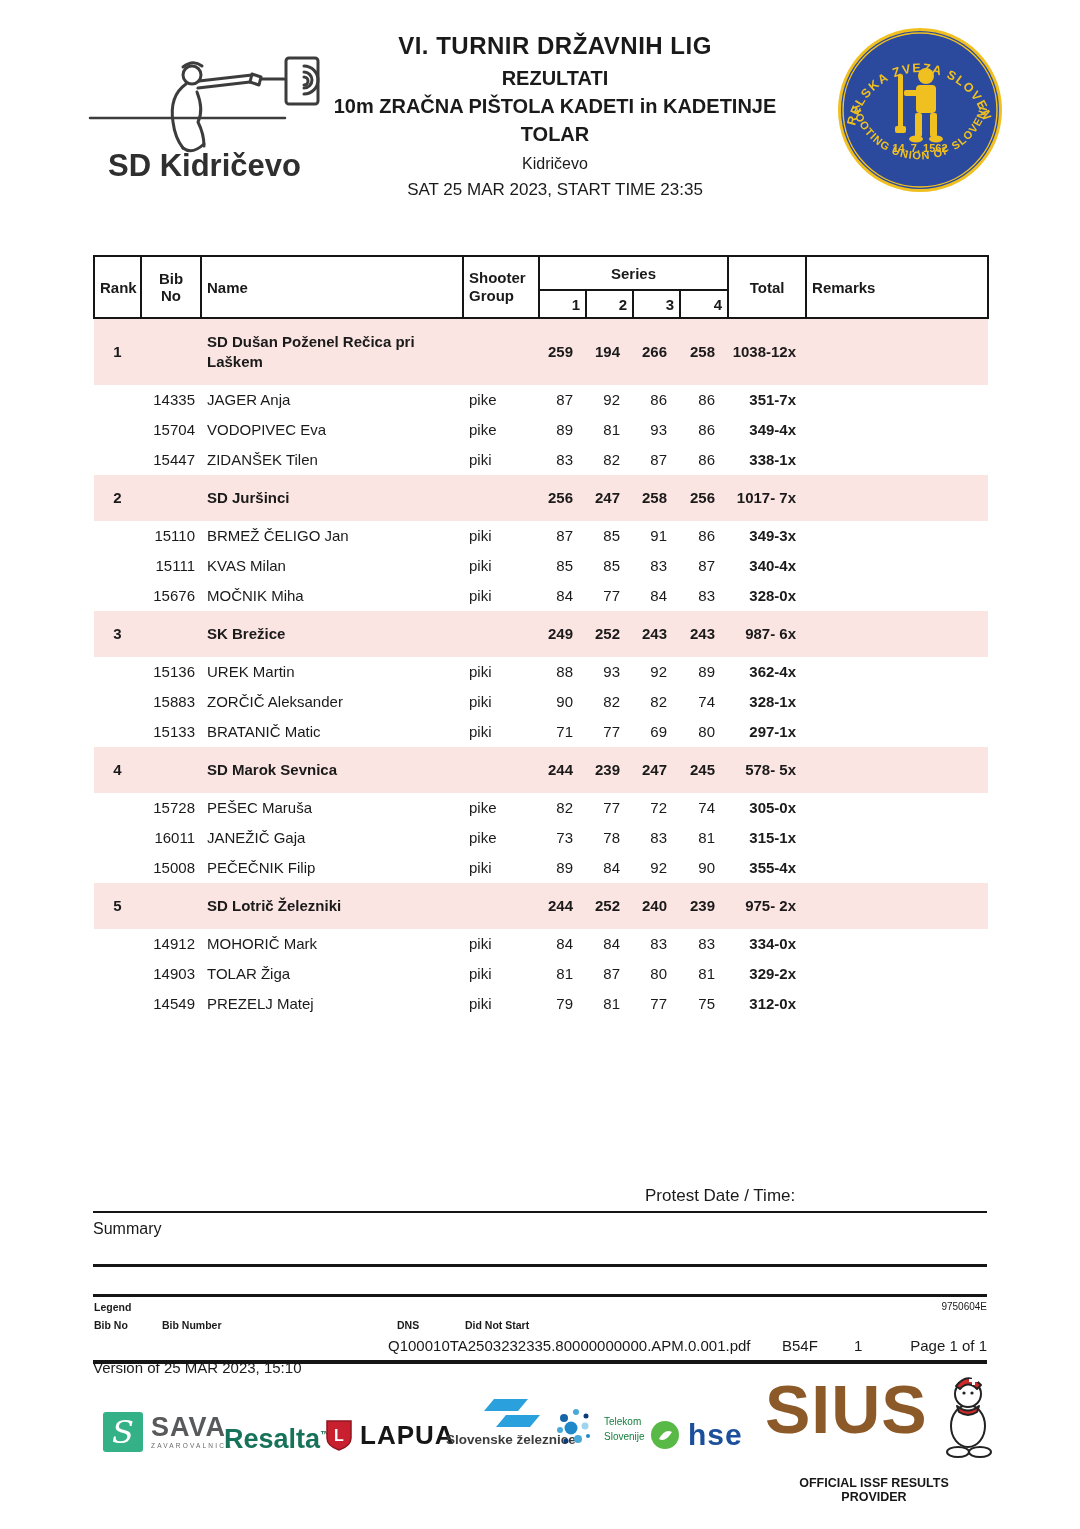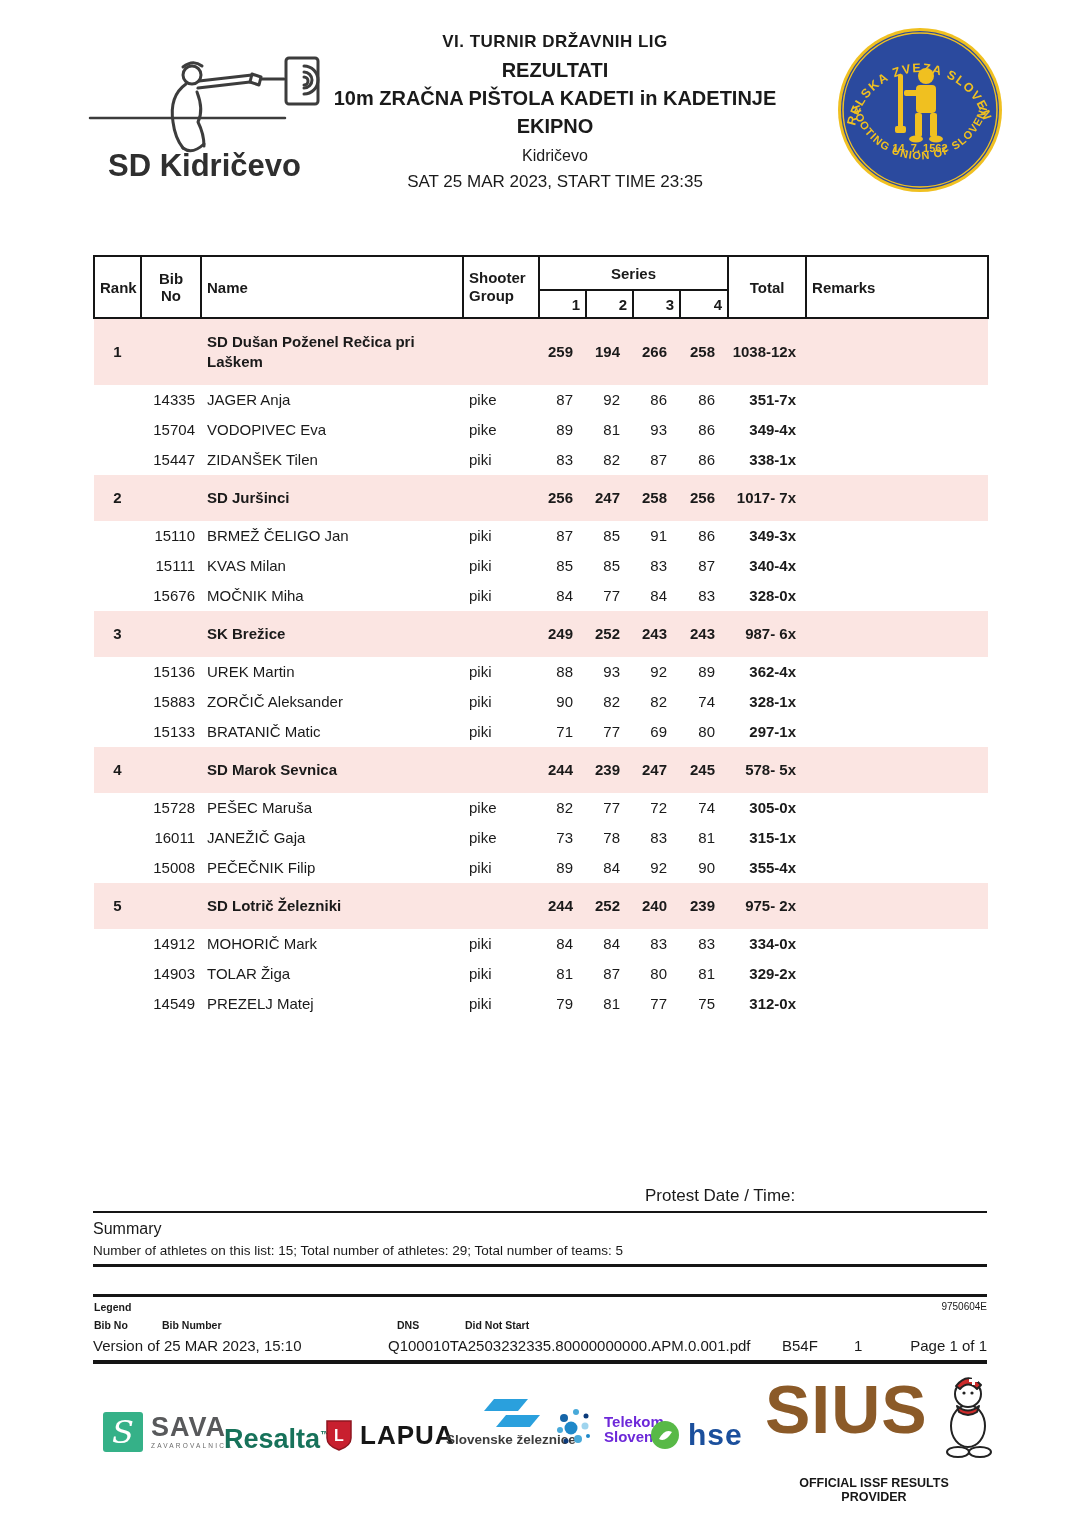--- a/index.html
+++ b/index.html
@@ -2,21 +2,21 @@
 <html><head>
 <meta charset="utf-8">
 <style>
   html,body{margin:0;padding:0;background:#ffffff;}
   .page{position:relative;width:1080px;height:1529px;background:#fff;
         font-family:"Liberation Sans", sans-serif;color:#1a1a1a;overflow:hidden;}
 
   
   .club-logo{position:absolute;left:80px;top:48px;width:270px;height:140px;}
   .title-block{position:absolute;left:230px;top:32px;width:650px;text-align:center;}
-  .title-block .t1{font-size:17px;font-weight:bold;letter-spacing:.5px;margin-bottom:7px;}
+  .title-block .t1{font-size:24px;font-weight:bold;letter-spacing:.5px;margin-bottom:7px;}
   .title-block .t2{font-size:20px;font-weight:bold;margin-bottom:5px;}
   .title-block .t3{font-size:20px;font-weight:bold;margin-bottom:5px;}
   .title-block .t4{font-size:20px;font-weight:bold;margin-bottom:9px;}
   .title-block .t5{font-size:16px;margin-bottom:7px;}
   .title-block .t6{font-size:17px;}
   .badge{position:absolute;left:836px;top:26px;width:168px;height:168px;}
 
   
   table.results{position:absolute;left:93px;top:255px;width:894px;
                 border-collapse:collapse;table-layout:fixed;font-size:15px;}
@@ -48,38 +48,38 @@
   .rule-bottom{top:1360px;height:4px;}
   .protest{position:absolute;left:645px;top:1186px;font-size:17px;}
   .summary-title{position:absolute;left:93px;top:1220px;font-size:16px;}
   .summary-text{position:absolute;left:93px;top:1243px;font-size:13.5px;}
   .legend-title{position:absolute;left:94px;top:1301px;font-size:10.5px;font-weight:bold;}
   .doc-code{position:absolute;right:93px;top:1301px;font-size:10px;text-align:right;}
   .lg{position:absolute;top:1319px;font-size:10.5px;font-weight:bold;}
   .lg-bib-abbr{left:94px;} .lg-bib-mean{left:162px;}
   .lg-dns-abbr{left:397px;} .lg-dns-mean{left:465px;}
   .vr{position:absolute;top:1337px;font-size:15px;}
-  .vr-version{left:93px;} .vr-file{left:388px;text-align:center;} .vr-checksum{left:782px;}
+  .vr-version{left:93px;margin-top:22px;} .vr-file{left:388px;text-align:center;} .vr-checksum{left:782px;}
   .vr-pagenum{left:854px;} .vr-pagelabel{right:93px;text-align:right;}
 
   
   .sp{position:absolute;display:flex;align-items:center;gap:8px;}
   .sp-sava{left:103px;top:1412px;}
   .sava-txt{display:flex;flex-direction:column;line-height:1;}
   .sava-name{font-size:27px;font-weight:bold;color:#58595b;letter-spacing:1px;}
   .sava-sub{font-size:6.5px;letter-spacing:2.2px;color:#6a6a6a;margin-top:2px;}
   .sp-resalta{left:224px;top:1424px;}
   .resalta-name{font-size:27px;font-weight:bold;color:#17725a;}
   .resalta-name sup{font-size:10px;}
   .sp-lapua{left:326px;top:1420px;}
   .lapua-name{font-size:26px;font-weight:900;color:#161616;letter-spacing:1px;}
   .sp-sz{left:446px;top:1396px;display:block;text-align:center;}
   .sz-name{font-size:13.5px;font-weight:bold;color:#3c3c3c;margin-top:2px;}
   .sp-telekom{left:554px;top:1406px;}
-  .telekom-txt{font-size:15px;font-weight:bold;color:#6d28d9;line-height:15px;}
+  .telekom-txt{font-size:10px;font-weight:normal;color:#15803d;line-height:15px;}
   .sp-hse{left:650px;top:1418px;}
   .hse-name{font-size:30px;font-weight:bold;color:#1b4f9c;letter-spacing:1px;}
   .sp-sius{left:765px;top:1368px;display:block;}
   .sius-row{display:flex;align-items:flex-start;gap:10px;}
   .sius-name{font-size:68px;font-weight:bold;color:#8b5a28;line-height:82px;letter-spacing:1px;}
   .sius-tagline{font-size:12.5px;font-weight:bold;color:#161616;margin-top:16px;width:218px;text-align:center;}
 </style>
 </head>
 <body>
 
@@ -104,21 +104,21 @@
         <path d="M10 70 H205" stroke-width="2.5"></path>
       </g>
       <text x="28" y="128" font-size="31" font-weight="bold" fill="#2f2f2f">SD Kidričevo</text>
     </svg>
   </div>
 
   <div class="title-block">
     <div class="t1">VI. TURNIR DRŽAVNIH LIG</div>
     <div class="t2">REZULTATI</div>
     <div class="t3">10m ZRAČNA PIŠTOLA KADETI in KADETINJE</div>
-    <div class="t4">EKIPNO</div>
+    <div class="t4">TOLAR</div>
     <div class="t5">Kidričevo</div>
     <div class="t6">SAT 25 MAR 2023, START TIME 23:35</div>
   </div>
 
   <div class="badge">
     <svg viewBox="0 0 168 168" width="168" height="168">
       <circle cx="84" cy="84" r="82" fill="#f0c020"></circle>
       <circle cx="84" cy="84" r="79" fill="#2b4a9e"></circle>
       <circle cx="84" cy="84" r="77" fill="none" stroke="#f0c020" stroke-width="1.5"></circle>
       <defs>
@@ -416,21 +416,20 @@
           <td class="cell-series">75</td>
           <td class="cell-total">312-0x</td>
           <td class="cell-remarks"></td>
         </tr>
       </tbody>
   </table>
 
   <div class="protest">Protest Date / Time:</div>
   <div class="rule rule-protest"></div>
   <div class="summary-title">Summary</div>
-  <div class="summary-text">Number of athletes on this list: 15; Total number of athletes: 29; Total number of teams: 5</div>
   <div class="rule rule-summary-bottom"></div>
 
   <div class="rule rule-legend-top"></div>
   <div class="legend-title">Legend</div>
   <div class="doc-code">9750604E</div>
   <span class="lg lg-bib-abbr">Bib No</span>
   <span class="lg lg-bib-mean">Bib Number</span>
   <span class="lg lg-dns-abbr">DNS</span>
   <span class="lg lg-dns-mean">Did Not Start</span>
   <span class="vr vr-version">Version of 25 MAR 2023, 15:10</span>

